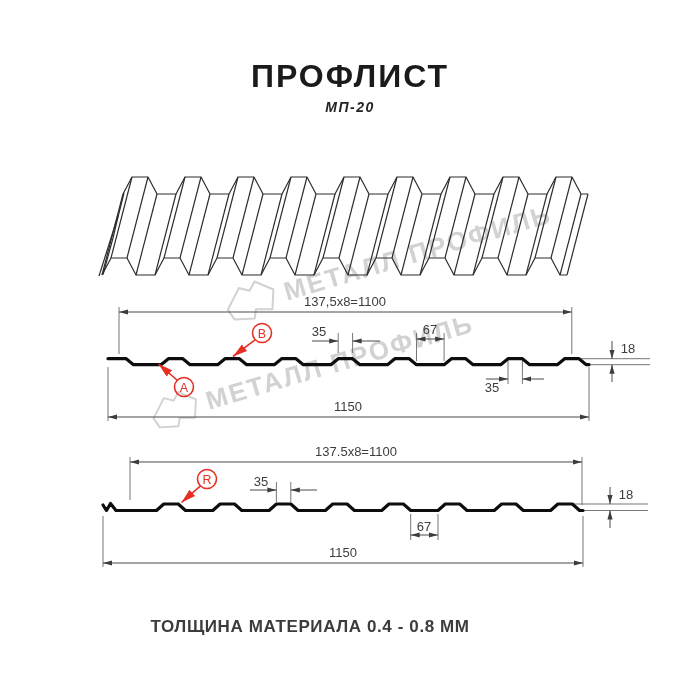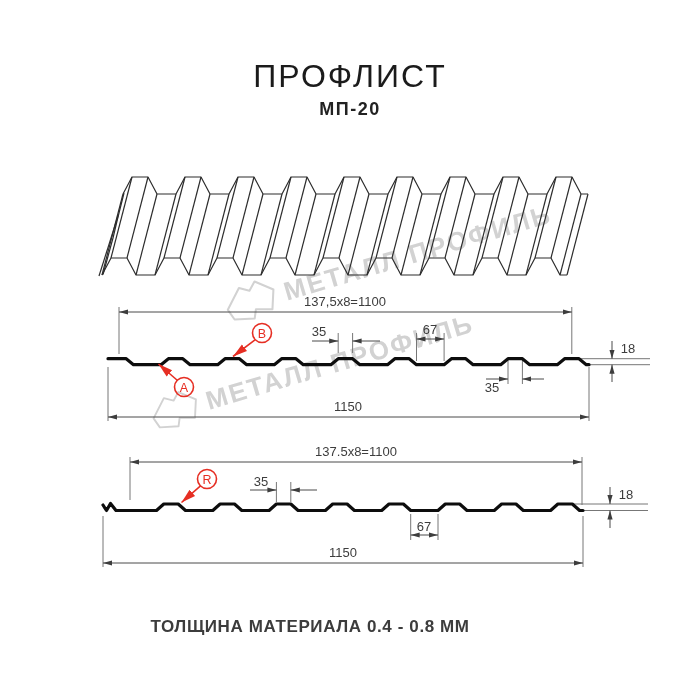--- a/index.html
+++ b/index.html
@@ -1,21 +1,21 @@
 <!DOCTYPE html>
 <html><head>
 <meta charset="utf-8">
 <style>
   html,body{margin:0;padding:0;background:#ffffff;}
   #page{position:relative;width:700px;height:700px;background:#ffffff;overflow:hidden;
         font-family:"Liberation Sans", sans-serif;}
   .title{position:absolute;left:0;top:58px;width:700px;text-align:center;
-         font-size:32px;font-weight:normal;letter-spacing:2px;color:#1b1b1b;}
+         font-size:32px;font-weight:bold;letter-spacing:2px;color:#1b1b1b;}
   .subtitle{position:absolute;left:0;top:99px;width:700px;text-align:center;
-         font-size:18px;font-weight:600;letter-spacing:1.5px;color:#222;}
+         font-size:14px;font-weight:600;letter-spacing:1.5px;color:#222;font-style:italic;}
   .footer{position:absolute;left:0;top:617px;width:620px;text-align:center;
          font-size:17px;font-weight:600;letter-spacing:0.6px;color:#3c3c3c;}
   .wm{position:absolute;display:flex;align-items:center;gap:7px;
       transform:rotate(-16.5deg);transform-origin:0 50%;white-space:nowrap;}
   .wm span{font-size:26px;font-weight:bold;letter-spacing:2px;color:#d2d2d2;}
   .wm svg{display:block;}
   #wm1{left:224px;top:288px;}
   #wm2{left:150px;top:398px;}
   svg.main{position:absolute;left:0;top:0;}
   .dim{font-size:13px;fill:#3d3d3d;}

